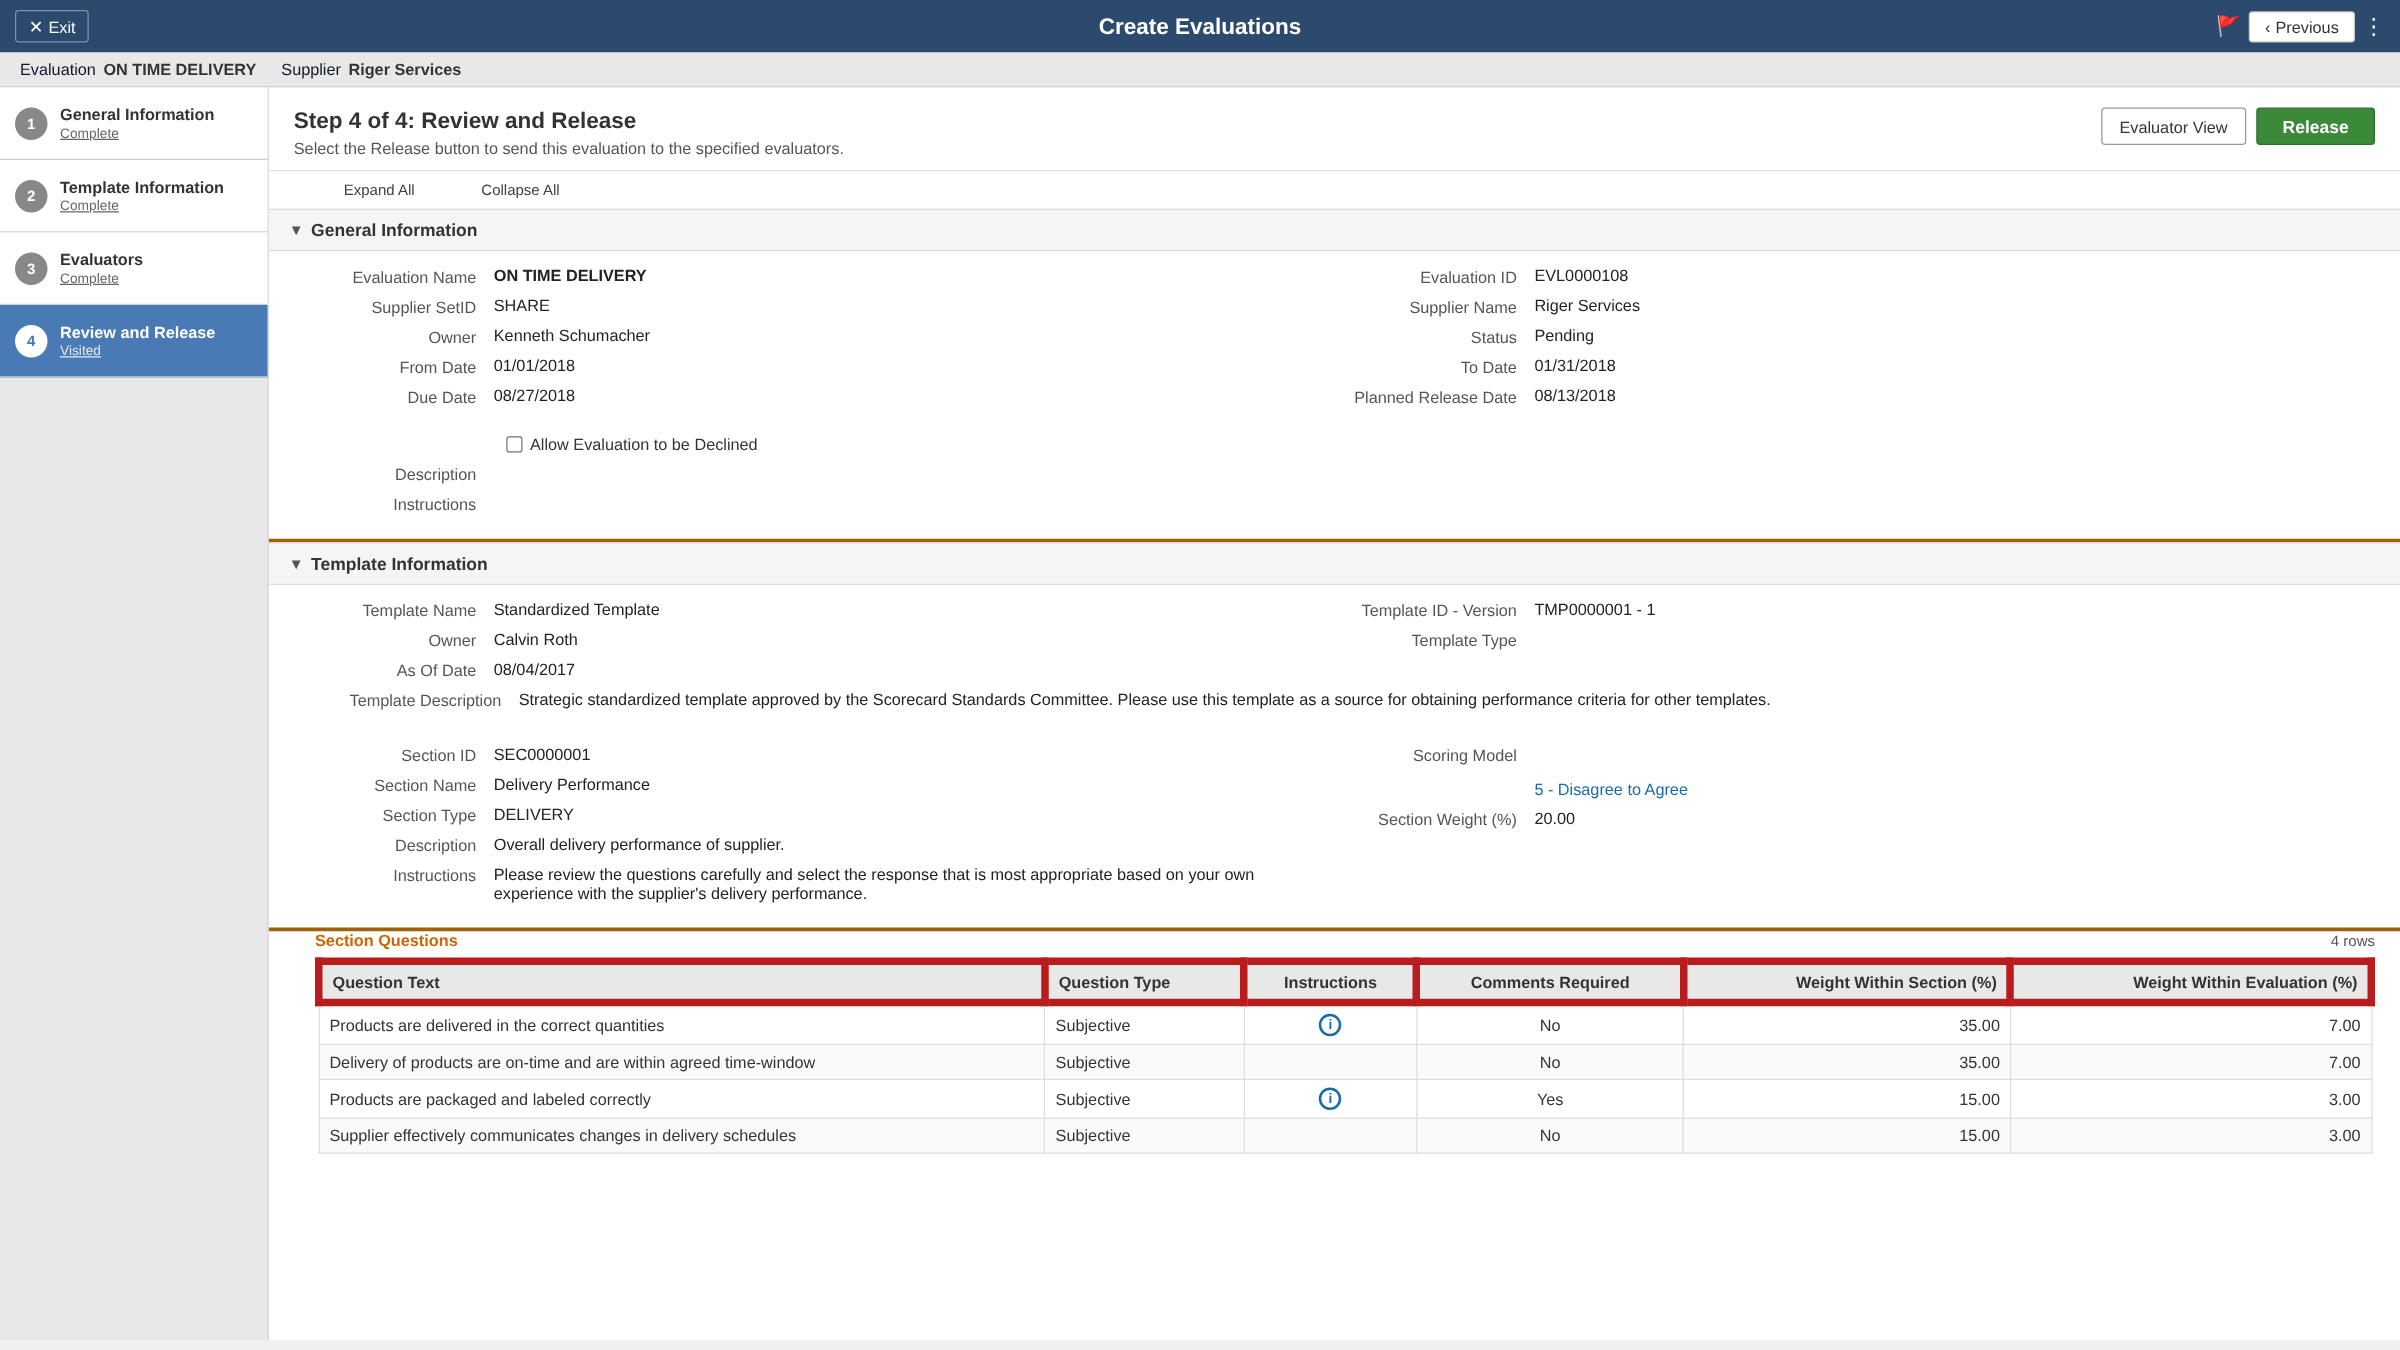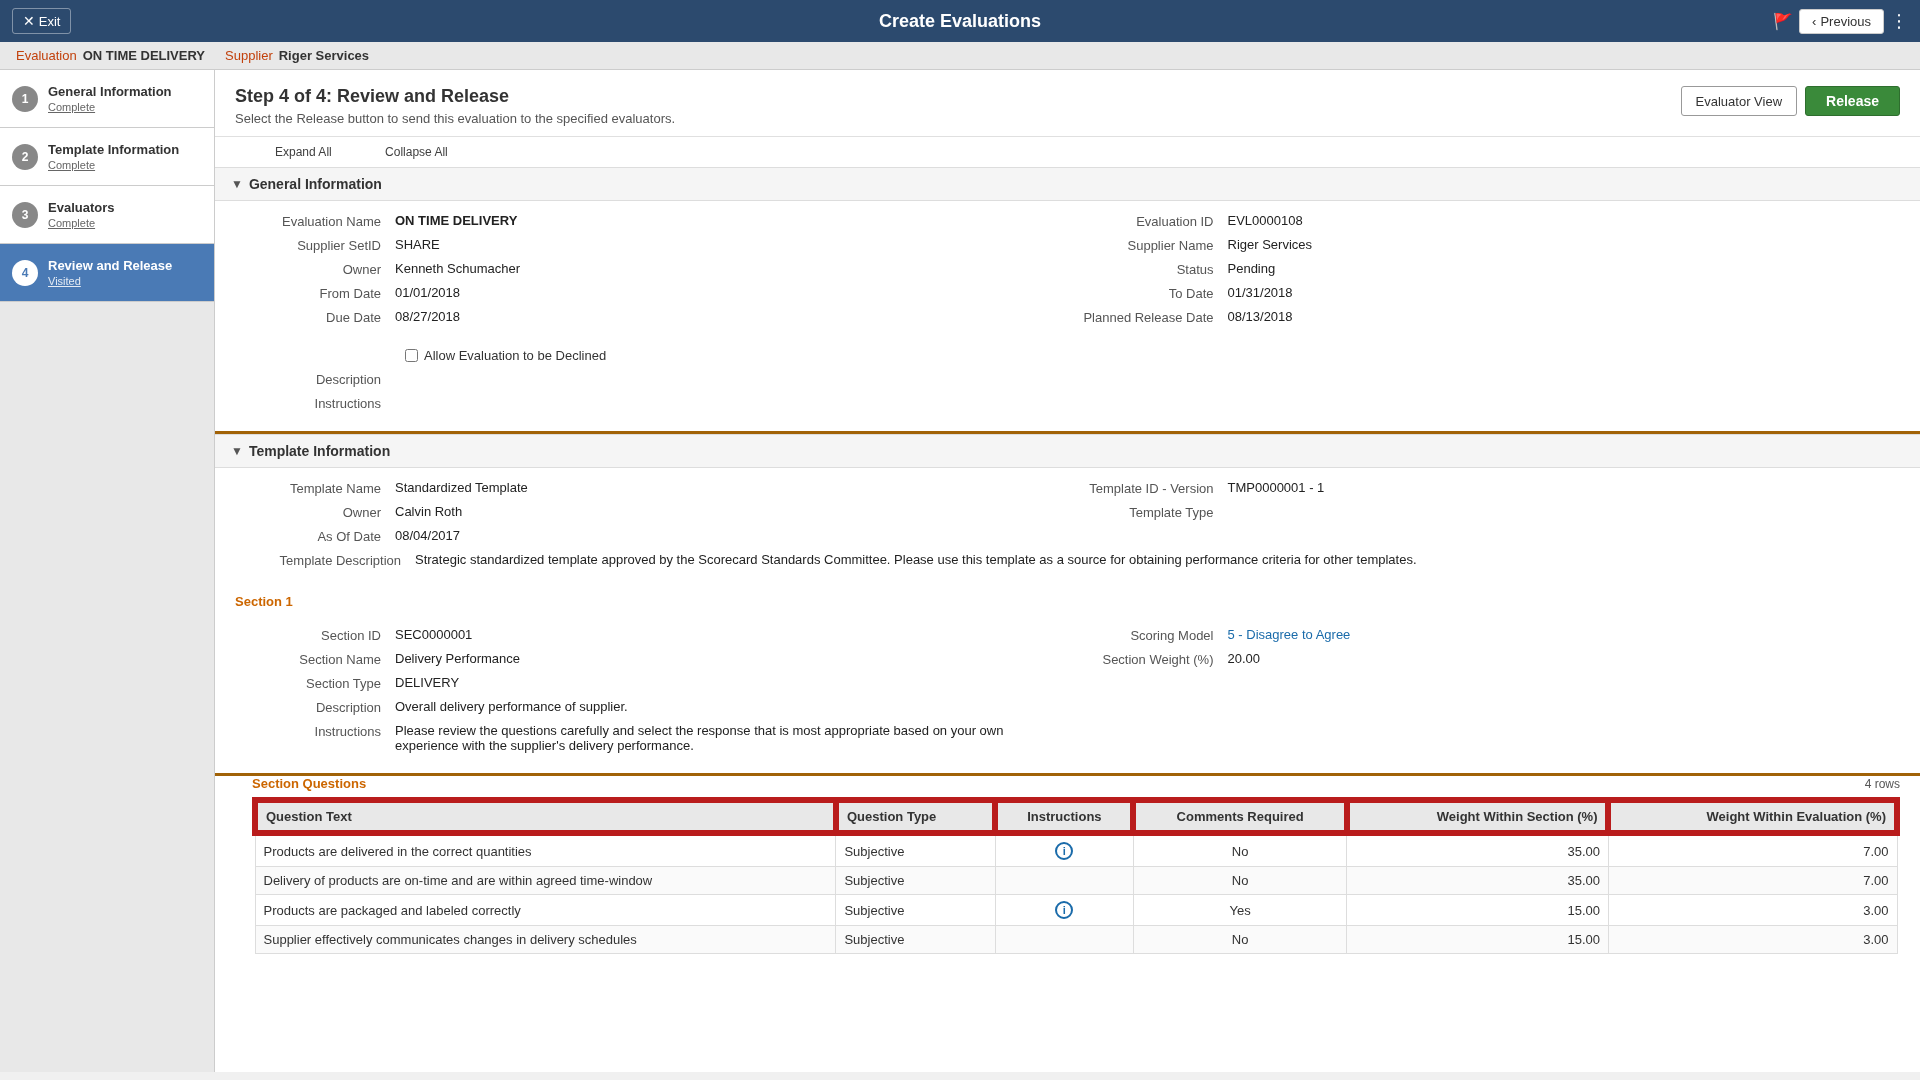--- a/index.html
+++ b/index.html
@@ -36,21 +36,21 @@
     
     .sub-header {
       background: #e8e8e8;
       padding: 6px 16px;
       display: flex;
       gap: 20px;
       font-size: 13px;
       border-bottom: 1px solid #ccc;
     }
     .sub-header-item { display: flex; gap: 6px; }
-    .sub-header-label { color: #c2410c; text-align: center; }
+    .sub-header-label { color: #0f172a; text-align: center; }
     .sub-header-value { font-weight: bold; color: #333; }
 
     
     .main-layout { display: flex; height: calc(1080px - 42px - 36px); }
 
     
     .sidebar {
       width: 215px;
       background: #e8e8e8;
       border-right: 1px solid #ccc;
@@ -193,21 +193,21 @@
       background: white;
       vertical-align: middle;
     }
     .questions-table tr:nth-child(even) td { background: #fafafa; }
     .info-icon {
       display: inline-flex; align-items: center; justify-content: center;
       width: 18px; height: 18px; border-radius: 50%;
       border: 2px solid #1a6baa; color: #1a6baa;
       font-size: 11px; font-weight: bold; cursor: pointer;
     }
-    .link-text { color: #1a6baa; text-decoration: none; cursor: pointer; }
+    .link-text { color: #1a6baa; text-decoration: none; cursor: pointer; margin-top: 28px; }
   </style>
 </head>
 <body>
 
 <div class="top-bar">
   <div class="top-bar-left">
     <button class="exit-btn">
       <span style="font-size:14px;">✕</span>
       <span>Exit</span>
     </button>
@@ -384,23 +384,20 @@
             <span class="form-label">Template Type</span>
           </div>
         </div>
       </div>
       <div class="form-row">
         <span class="form-label" style="width:180px;">Template Description</span>
         <span class="form-value">Strategic standardized template approved by the Scorecard Standards Committee. Please use this template as a source for obtaining performance criteria for other templates.</span>
       </div>
     </div>
 
-    <div class="sub-section-header">
-      <span>Section 1</span>
-    </div>
 
     <div class="form-section">
       <div class="form-two-col">
         <div class="form-col">
           <div class="form-row">
             <span class="form-label">Section ID</span>
             <span class="form-value">SEC0000001</span>
           </div>
           <div class="form-row">
             <span class="form-label">Section Name</span>

